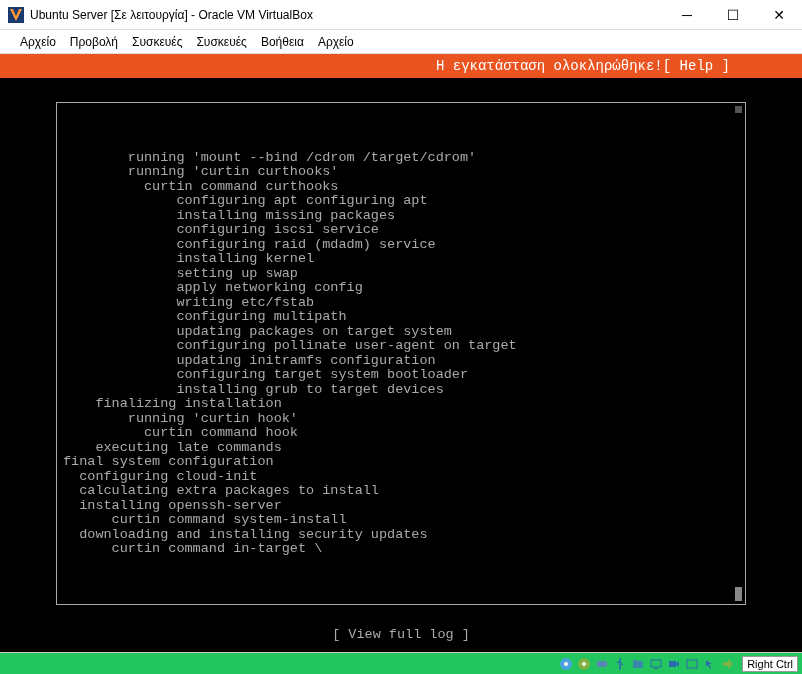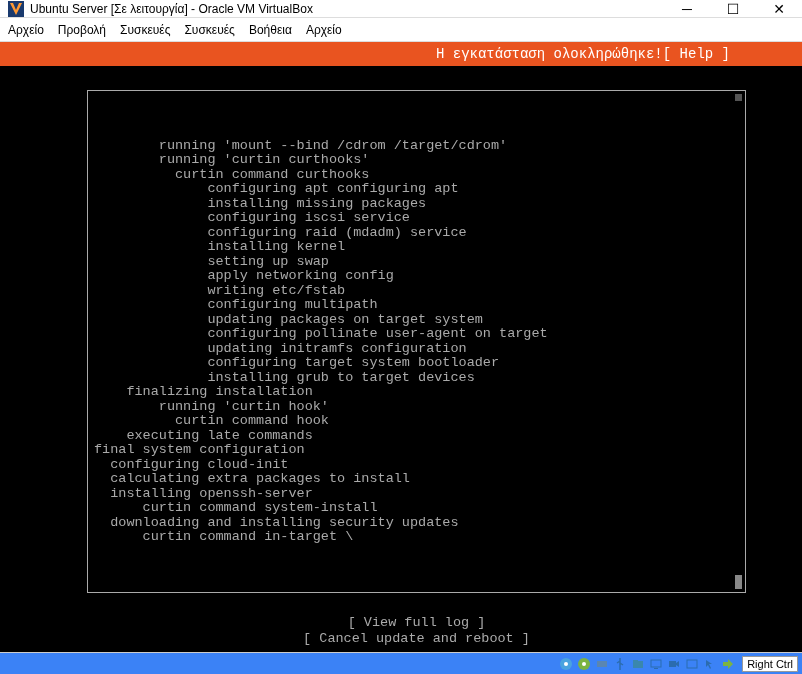--- a/index.html
+++ b/index.html
@@ -6,21 +6,21 @@
 body {
   width: 802px;
   height: 674px;
   background: #fff;
   font-family: sans-serif;
   overflow: hidden;
   display: flex;
   flex-direction: column;
 }
 .titlebar {
-  height: 18px;
+  height: 30px;
   background: #fff;
   border-bottom: 1px solid #ddd;
   display: flex;
   align-items: center;
   padding: 0 0 0 8px;
 }
 .titlebar .vb-icon {
   width: 16px; height: 16px; margin-right: 6px;
 }
 .titlebar .title-text {
@@ -32,21 +32,21 @@
   width: 46px; height: 30px;
   display: flex; align-items: center; justify-content: center;
   font-size: 14px;
   color: #000;
 }
 .menubar {
   height: 24px;
   background: #fff;
   display: flex;
   align-items: center;
-  padding: 0 8px;
+  padding: 0 20px;
   gap: 14px;
   font-size: 12px;
   border-bottom: 1px solid #ddd;
 }
 .menubar span { color: #000; }
 .vm-screen {
   flex: 1;
   background: #000;
   display: flex;
   flex-direction: column;
@@ -69,21 +69,20 @@
 }
 .orange-bar .help {
   margin-right: 72px;
   font-family: Liberation Mono, monospace;
 }
 .log-area {
   flex: 1;
   padding: 24px 56px 0 56px;
   display: flex;
   flex-direction: column;
-  margin-left: 31px;
 }
 .log-box {
   border: 1px solid #aaa;
   padding: 4px 6px 4px 6px;
   font-family: 'Courier New', monospace;
   font-size: 13.5px;
   line-height: 14.5px;
   color: #aaa;
   position: relative;
   white-space: pre;
@@ -102,21 +101,21 @@
 .buttons-area {
   margin-top: 22px;
   text-align: center;
   font-family: 'Courier New', monospace;
   font-size: 13.5px;
   line-height: 16px;
   color: #aaa;
 }
 .statusbar {
   height: 22px;
-  background: #3b82f6;
+  background: #22c55e;
   border-top: 1px solid #ccc;
   display: flex;
   align-items: center;
   justify-content: flex-end;
   padding: 0 4px;
   gap: 2px;
 }
 .sb-icon {
   width: 16px; height: 16px;
   display: flex; align-items: center; justify-content: center;
@@ -186,21 +185,20 @@
   configuring cloud-init
   calculating extra packages to install
   installing openssh-server
       curtin command system-install
   downloading and installing security updates
       curtin command in-target \</div>
       <div class="scroll-indicator-bot"></div>
     </div>
     <div class="buttons-area">
       <div>[ View full log            ]</div>
-      <div>[ Cancel update and reboot ]</div>
     </div>
   </div>
 </div>
 
 <div class="statusbar">
   <span class="sb-icon">
       <svg width="14" height="14" viewBox="0 0 14 14">
         <circle cx="7" cy="7" r="6" fill="#4aa3df"></circle>
         <circle cx="7" cy="7" r="2" fill="#fff"></circle>
       </svg>

